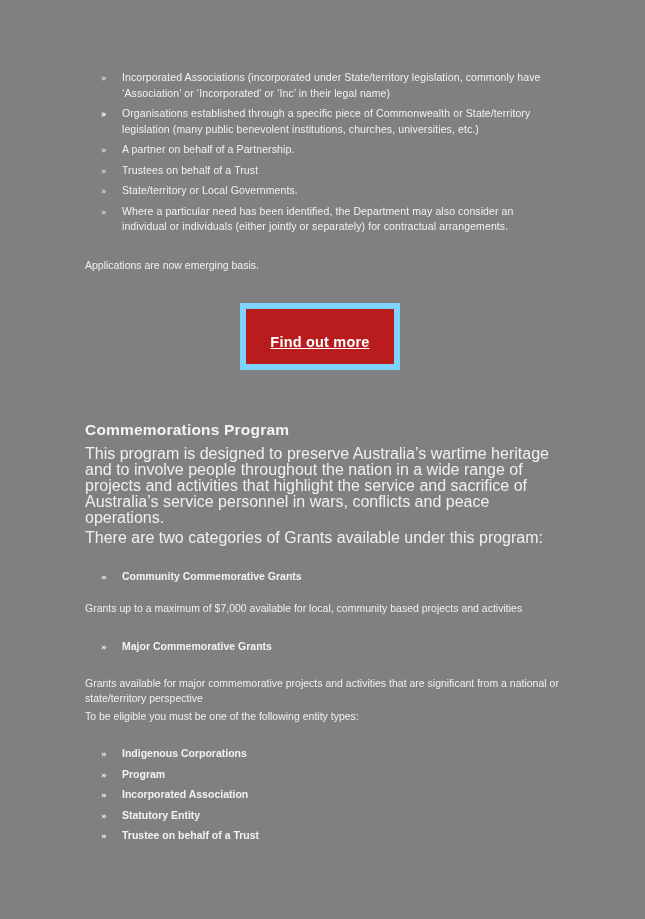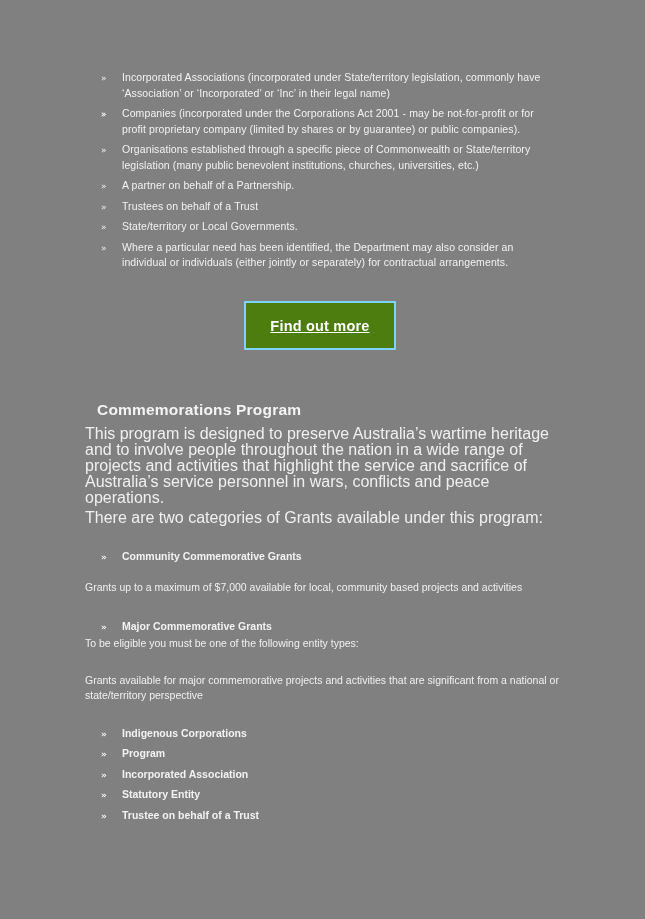--- a/index.html
+++ b/index.html
@@ -58,37 +58,37 @@
   .intro-note {
     margin-top: 23px;
   }
   .btn-wrap {
     margin-top: 30px;
     text-align: center;
     padding-right: 5px;
   }
   .btn {
     display: inline-block;
-    background: #4d7c0f;
+    background: #b91c1c;
     color: #ffffff;
-    border: 2px solid #7dd3fc;
-    padding: 15px 24px 14px 24px;
+    border: 6px solid #7dd3fc;
+    padding: 25px 24px 14px 24px;
     font-size: 14.5px;
     font-weight: bold;
     text-decoration: underline;
     letter-spacing: 0.2px;
     cursor: pointer;
     font-family: "Liberation Sans", sans-serif;
   }
   .section-heading {
     color: #f4f4f4;
     font-size: 15.5px;
     font-weight: bold;
     letter-spacing: 0.2px;
-    margin: 51px 0 7px 12px;
+    margin: 51px 0 7px 0;
   }
   .prog-para {
     color: #f0f0f0;
     font-size: 16px;
     line-height: 16px;
     margin: 0;
   }
   .prog-para + .prog-para {
     margin-top: 4px;
   }
@@ -156,21 +156,20 @@
     <ul class="bullets">
       <li>
         <span class="marker">»</span>
         <span>Incorporated Associations (incorporated under State/territory legislation, commonly have ‘Association’ or ‘Incorporated’ or ‘Inc’ in their legal name)</span>
       </li>
       <li>
         <span class="marker">»</span>
       </li>
       <li>
         <span class="marker">»</span>
-        <span>Companies (incorporated under the Corporations Act 2001 -  may be not-for-profit or for profit proprietary company (limited by shares or by guarantee) or public companies).</span>
       </li>
       <li>
         <span class="marker">»</span>
         <span>Organisations established through a specific piece of Commonwealth or State/territory legislation (many public benevolent institutions, churches, universities, etc.)</span>
       </li>
       <li>
         <span class="marker">»</span>
         <span>A partner on behalf of a Partnership.</span>
       </li>
       <li>
@@ -180,20 +179,21 @@
       <li>
         <span class="marker">»</span>
         <span>State/territory or Local Governments.</span>
       </li>
       <li>
         <span class="marker">»</span>
         <span>Where a particular need has been identified, the Department may also consider an individual or individuals (either jointly or separately) for contractual arrangements.</span>
       </li>
     </ul>
 
+    <p class="para intro-note">Applications are now emerging basis.</p>
 
     <div class="btn-wrap">
       <a class="btn" href="#">Find out more</a>
     </div>
 
     <h2 class="section-heading">Commemorations Program</h2>
 
     <p class="prog-para">This program is designed to preserve Australia’s wartime heritage and to involve people throughout the nation in a wide range of projects and activities that highlight the service and sacrifice of Australia’s service personnel in wars, conflicts and peace operations.</p>
     <p class="prog-para">There are two categories of Grants available under this program:</p>
 
@@ -204,22 +204,22 @@
       </li>
     </ul>
     <p class="para grant-desc">Grants up to a maximum of $7,000 available for local, community based projects and activities</p>
 
     <ul class="grant-list">
       <li>
         <span class="marker">»</span>
         <span>Major Commemorative Grants</span>
       </li>
     </ul>
+    <p class="para grant-desc2">Grants available for major commemorative projects and activities that are significant from a national or state/territory perspective</p>
     <p class="para eligible-note">To be eligible you must be one of the following entity types:</p>
-    <p class="para grant-desc2">Grants available for major commemorative projects and activities that are significant from a national or state/territory perspective</p>
 
     <ul class="entity-list">
       <li>
         <span class="marker">»</span>
         <span>Indigenous Corporations</span>
       </li>
       <li>
         <span class="marker">»</span>
         <span>Program</span>
       </li>

